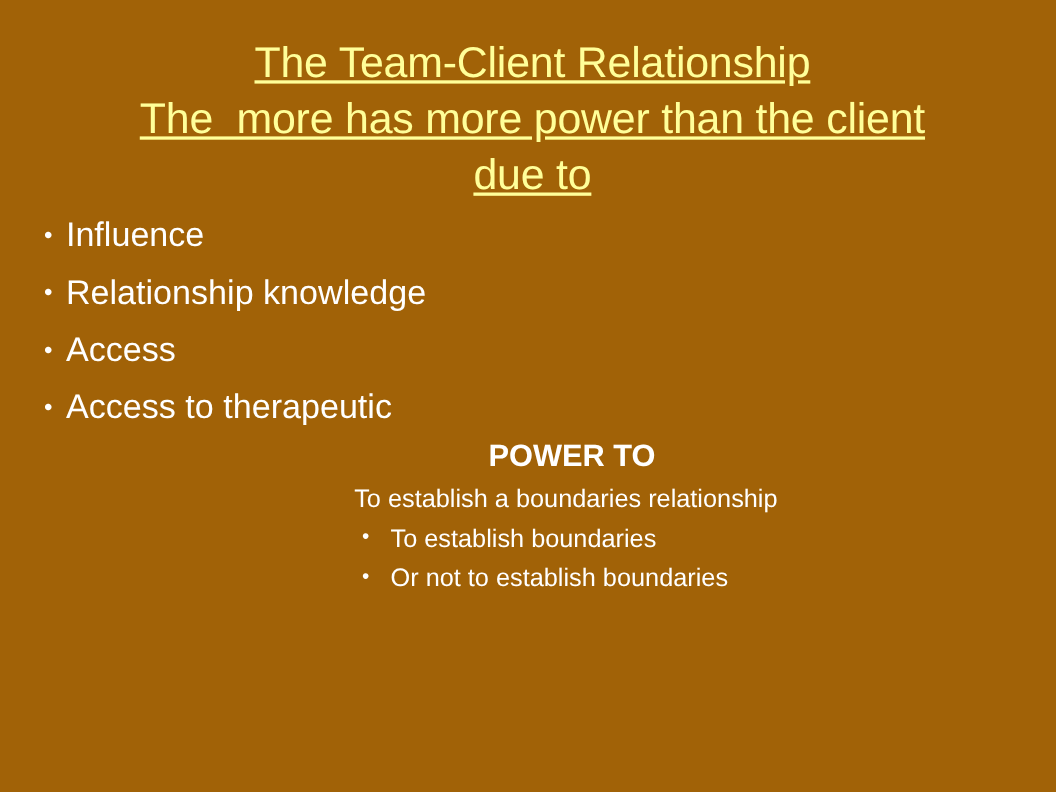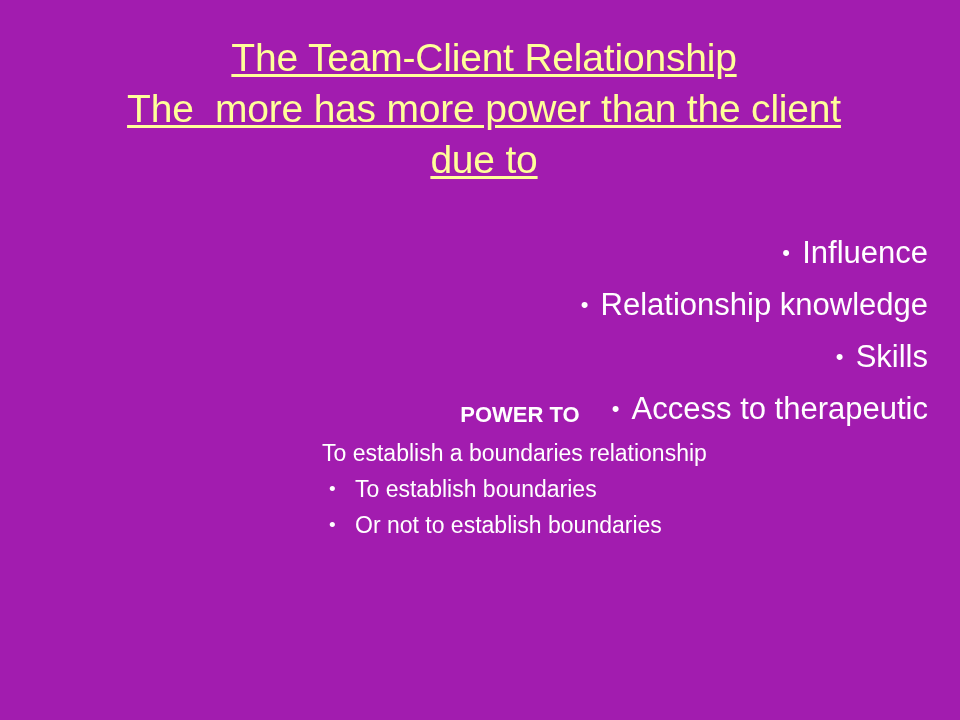--- a/index.html
+++ b/index.html
@@ -10,21 +10,21 @@
     width: 960px;
     height: 720px;
     background: #00807f;
     font-family: "Liberation Sans", sans-serif;
     overflow: hidden;
   }
   .slide {
     position: relative;
     width: 960px;
     height: 720px;
-    background: #a21caf;
+    background: #a16207;
     box-sizing: border-box;
   }
 
   
   .title-block {
     position: absolute;
     left: 40px;
     top: 32px;
     width: 888px;
     text-align: center;
@@ -41,22 +41,21 @@
     text-decoration: underline;
     text-underline-offset: 3px;
   }
 
   
   .center-list {
     position: absolute;
     left: 40px;
     top: 188px;
     width: 888px;
-    text-align: right;
-    margin-top: 39px;
+    text-align: left;
   }
   .center-item {
     color: #ffffff;
     font-size: 31px;
     line-height: 52px;
     white-space: pre;
   }
   .center-item .dot {
     font-size: 22px;
     vertical-align: 3px;
@@ -64,21 +63,21 @@
 
   
   .power-block {
     position: absolute;
     left: 320px;
     top: 400px;
     width: 400px;
   }
   .power-heading {
     color: #ffffff;
-    font-size: 22px;
+    font-size: 28px;
     line-height: 30px;
     font-weight: bold;
     text-align: center;
   }
   .power-item {
     position: relative;
     color: #ffffff;
     font-size: 23px;
     line-height: 30px;
     padding-left: 35px;
@@ -102,21 +101,21 @@
 
   <div class="title-block">
     <div class="title-line"><span class="u">The Team-Client Relationship</span></div>
     <div class="title-line"><span class="u">The  more has more power than the client</span></div>
     <div class="title-line"><span class="u">due to</span></div>
   </div>
 
   <div class="center-list">
     <div class="center-item"><span class="dot">•  </span><span>Influence</span></div>
     <div class="center-item"><span class="dot">•  </span><span>Relationship knowledge</span></div>
-    <div class="center-item"><span class="dot">•  </span><span>Skills</span></div>
+    <div class="center-item"><span class="dot">•  </span><span>Access</span></div>
     <div class="center-item"><span class="dot">•  </span><span>Access to therapeutic</span></div>
   </div>
 
   <div class="power-block">
     <div class="power-heading">POWER TO</div>
     <div class="power-item no-bullet"><span>To establish a boundaries relationship</span></div>
     <div class="power-item"><span class="dot">•  </span><span>To establish boundaries</span></div>
     <div class="power-item"><span class="dot">•  </span><span>Or not to establish boundaries</span></div>
   </div>
 

